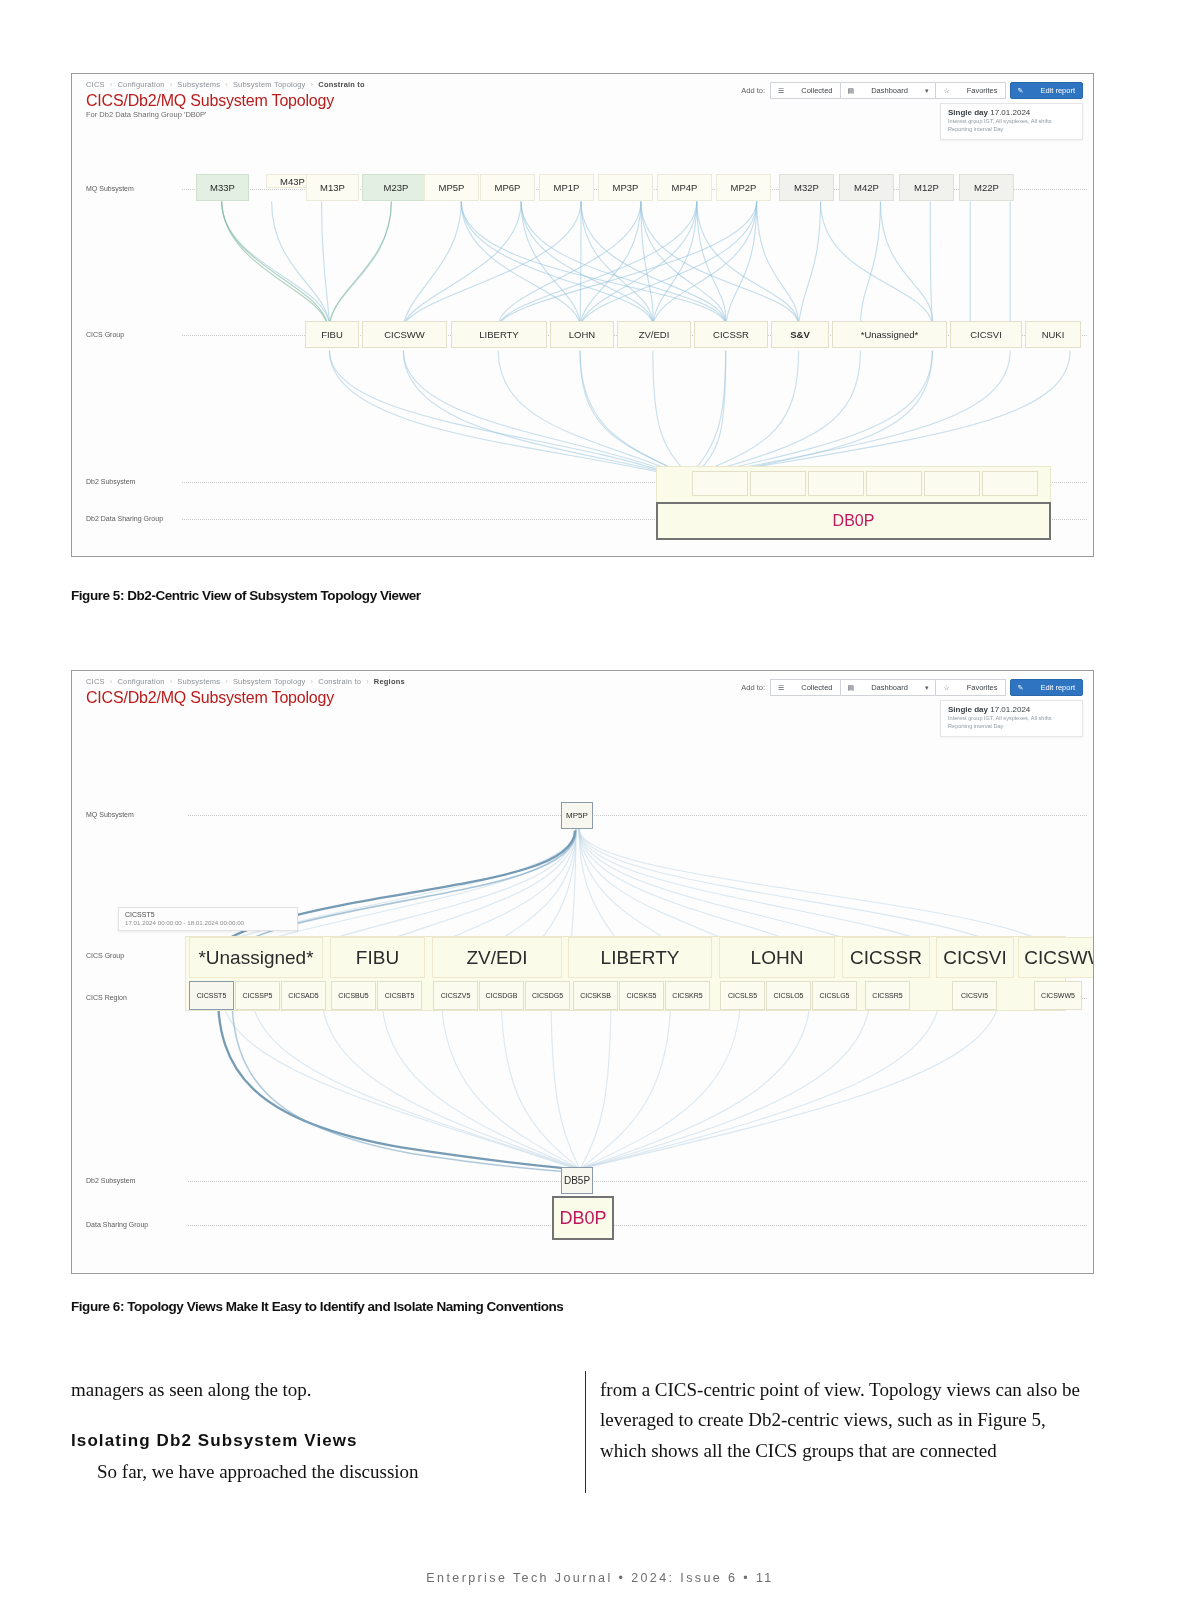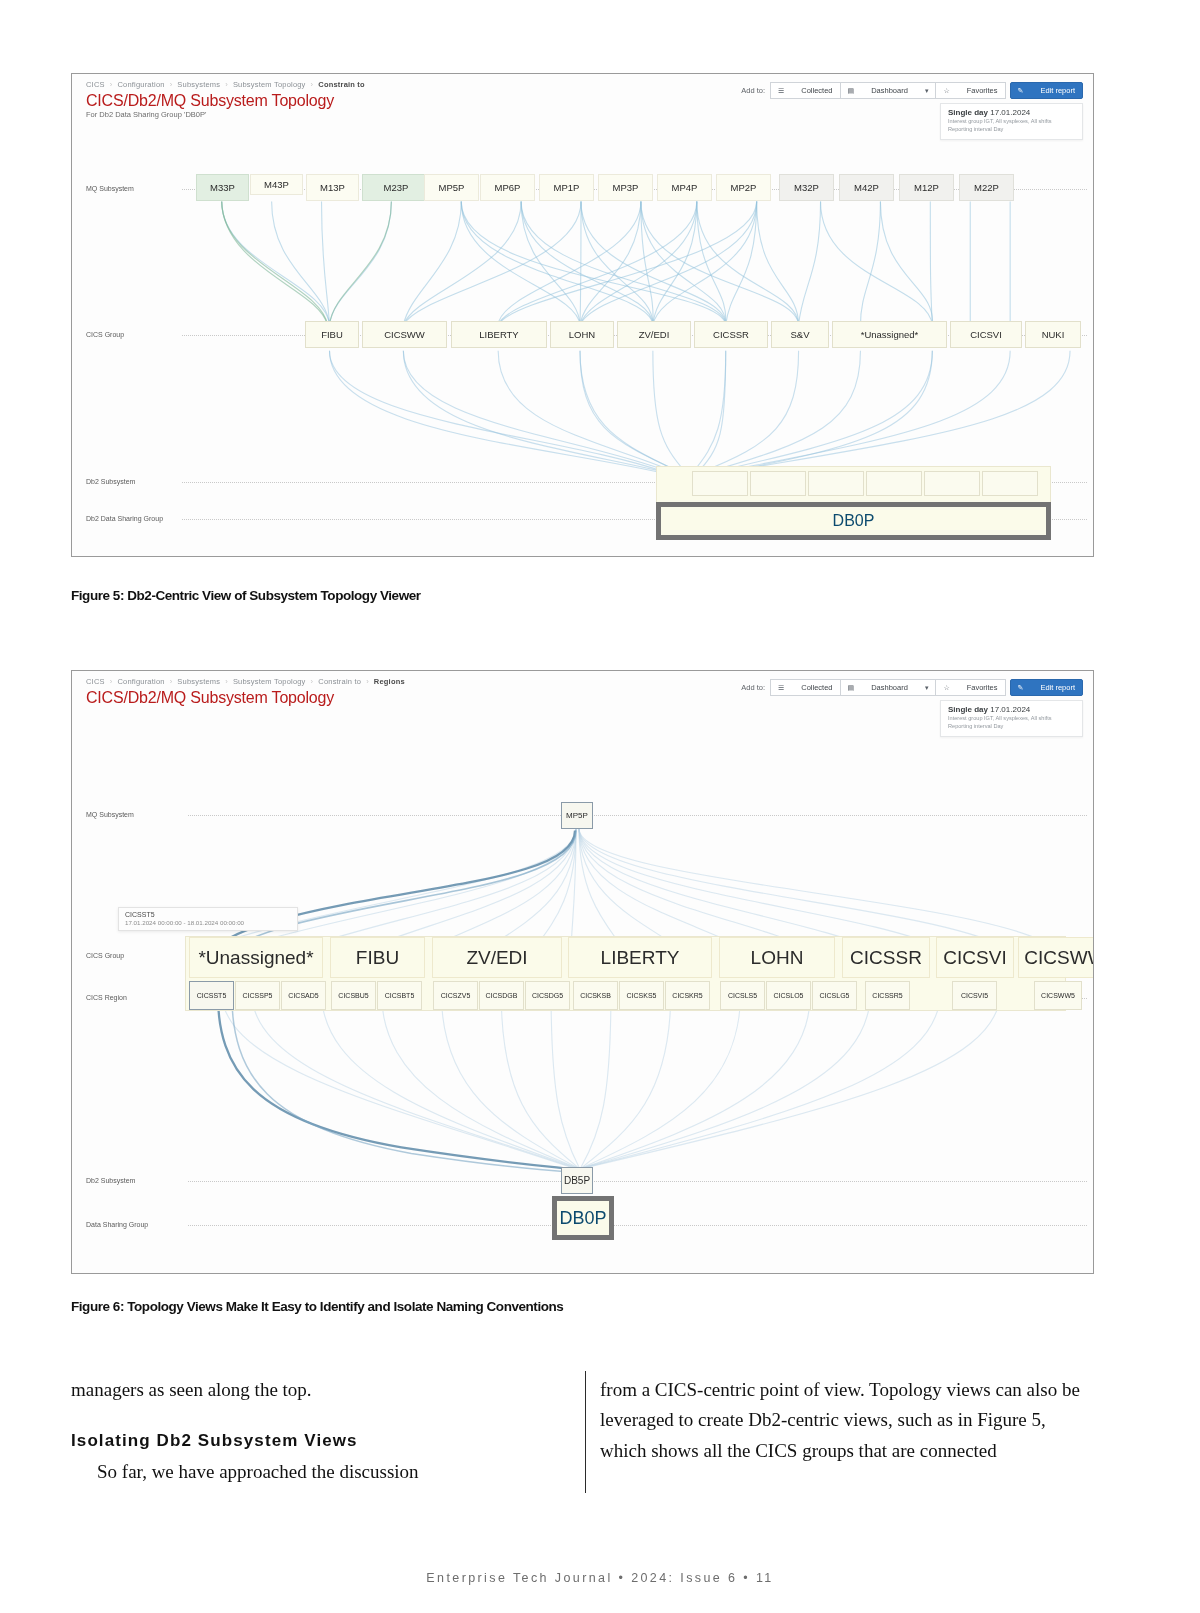--- a/index.html
+++ b/index.html
@@ -115,22 +115,22 @@
 
   .group-band {
     position:absolute;
     background:#fbfbea;
     border:1px solid #eae7cf;
   }
   .dsg {
     position:absolute;
     display:flex; align-items:center; justify-content:center;
     font-family:"Liberation Sans", sans-serif;
-    background:#fbfbea; border:5px solid #737373;
-    color:#0c4a6e;
+    background:#fbfbea; border:2px solid #737373;
+    color:#be185d;
   }
 
   svg.links { position:absolute; inset:0; width:100%; height:100%; pointer-events:none; }
 
   
   .tooltip {
     position:absolute;
     background:#fdfdfd;
     border:1px solid #e3e3e3;
     padding:3px 6px 4px 6px;
@@ -297,21 +297,21 @@
         <path d="M258,278 C258,360 470,372 598,402"></path>
         <path d="M332,278 C332,360 490,374 603,402"></path>
         <path d="M509,278 C509,360 560,374 612,402"></path>
         <path d="M655,278 C655,360 650,376 625,402"></path>
         <path d="M862,278 C862,358 790,374 644,402"></path>
       </g>
     </svg>
 
     <div>
       <div class="node green" style="left:124px; top:100px; width:53px; height:27px; font-size:9.5px;">M33P</div>
-      <div class="node pale" style="left:178px; top:100px; width:53px; height:21px; font-size:9.5px;">M43P</div>
+      <div class="node pale" style="left:194px; top:100px; width:53px; height:14px; font-size:9.5px;">M43P</div>
       <div class="node pale" style="left:234px; top:100px; width:53px; height:27px; font-size:9.5px;">M13P</div>
       <div class="node green" style="left:290px; top:100px; width:68px; height:27px; font-size:9.5px;">M23P</div>
       <div class="node pale" style="left:352px; top:100px; width:55px; height:27px; font-size:9.5px;">MP5P</div>
       <div class="node pale" style="left:408px; top:100px; width:55px; height:27px; font-size:9.5px;">MP6P</div>
       <div class="node pale" style="left:467px; top:100px; width:55px; height:27px; font-size:9.5px;">MP1P</div>
       <div class="node pale" style="left:526px; top:100px; width:55px; height:27px; font-size:9.5px;">MP3P</div>
       <div class="node pale" style="left:585px; top:100px; width:55px; height:27px; font-size:9.5px;">MP4P</div>
       <div class="node pale" style="left:644px; top:100px; width:55px; height:27px; font-size:9.5px;">MP2P</div>
       <div class="node grey" style="left:707px; top:100px; width:55px; height:27px; font-size:9.5px;">M32P</div>
       <div class="node grey" style="left:767px; top:100px; width:55px; height:27px; font-size:9.5px;">M42P</div>
@@ -319,21 +319,21 @@
       <div class="node grey" style="left:887px; top:100px; width:55px; height:27px; font-size:9.5px;">M22P</div>
     </div>
 
     <div>
       <div class="node" style="left:233px; top:247px; width:54px; height:27px; font-size:9.5px;">FIBU</div>
       <div class="node" style="left:290px; top:247px; width:85px; height:27px; font-size:9.5px;">CICSWW</div>
       <div class="node" style="left:379px; top:247px; width:96px; height:27px; font-size:9.5px;">LIBERTY</div>
       <div class="node" style="left:478px; top:247px; width:64px; height:27px; font-size:9.5px;">LOHN</div>
       <div class="node" style="left:545px; top:247px; width:74px; height:27px; font-size:9.5px;">ZV/EDI</div>
       <div class="node" style="left:622px; top:247px; width:74px; height:27px; font-size:9.5px;">CICSSR</div>
-      <div class="node" style="left:699px; top:247px; width:58px; height:27px; font-size:9.5px;">S&amp;V</div>
+      <div class="node" style="left:699px; top:247px; width:58px; height:27px; font-size:9.5px;font-weight:bold;">S&amp;V</div>
       <div class="node" style="left:760px; top:247px; width:115px; height:27px; font-size:9.5px;">*Unassigned*</div>
       <div class="node" style="left:878px; top:247px; width:72px; height:27px; font-size:9.5px;">CICSVI</div>
       <div class="node" style="left:953px; top:247px; width:56px; height:27px; font-size:9.5px;">NUKI</div>
     </div>
 
     <div class="group-band" style="left:584px; top:392px; width:395px; height:74px;"></div>
     <div>
       <div class="node" style="left:620px; top:397px; width:56px; height:25px; font-size:9px;"></div>
       <div class="node" style="left:678px; top:397px; width:56px; height:25px; font-size:9px;"></div>
       <div class="node" style="left:736px; top:397px; width:56px; height:25px; font-size:9px;"></div>

